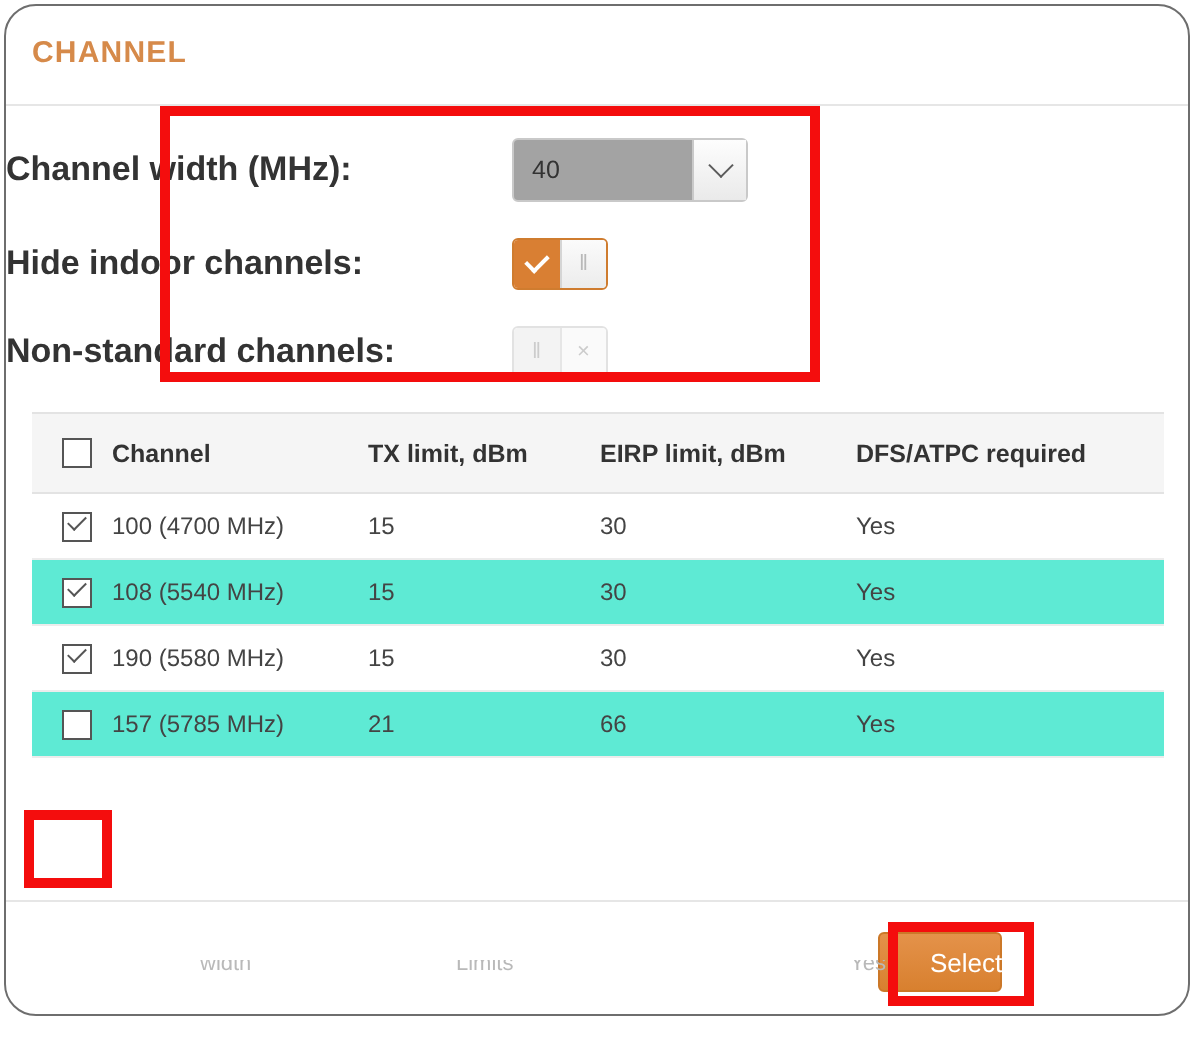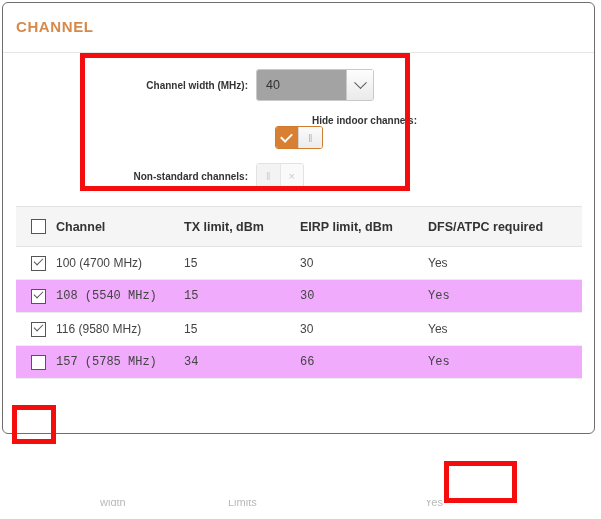--- a/index.html
+++ b/index.html
@@ -14,24 +14,24 @@
     overflow: hidden;
     position: relative;
   }
 
   
   .dialog {
     position: absolute;
     left: 2px;
     top: 2px;
     width: 593px;
-    height: 432px;
+    height: 506px;
     background: #ffffff;
     border: 1px solid #6e6e6e;
-    border-radius: 6px;
+    border-radius: 16px;
     box-sizing: border-box;
     overflow: hidden;
   }
 
   .dialog-header {
     height: 50px;
     border-bottom: 1px solid #e6e6e6;
     box-sizing: border-box;
     position: relative;
   }
@@ -52,29 +52,28 @@
   }
   .form-row {
     position: absolute;
     left: 0;
     width: 100%;
     height: 34px;
     display: flex;
     align-items: center;
   }
   .form-row.r1 { top: 15px; }
-  .form-row.r2 { top: 62px; flex-direction: column; }
+  .form-row.r2 { top: 62px; }
   .form-row.r3 { top: 106px; }
 
   .form-label {
     width: 253px;
-    text-align: right;
     padding-right: 8px;
     box-sizing: border-box;
-    font-size: 10px;
+    font-size: 17px;
     font-weight: bold;
     color: #333333;
   }
 
   
   .select-wrap {
     position: relative;
     width: 118px;
     height: 32px;
     border: 1px solid #c9c9c9;
@@ -186,21 +185,21 @@
     box-sizing: border-box;
   }
   table.chan td {
     height: 33px;
     font-size: 12px;
     color: #444444;
     border-bottom: 1px solid #ececec;
     padding: 0;
     box-sizing: border-box;
   }
-  tr.alt td { background: #f0abfc; font-family: Liberation Mono, monospace; }
+  tr.alt td { background: #5eead4; }
 
   .col-cb   { width: 40px; }
   .col-ch   { width: 128px; }
   .col-tx   { width: 116px; }
   .col-eirp { width: 128px; }
   .col-dfs  { width: auto; }
 
   .cellpad { padding-left: 4px; }
 
   .cb {
@@ -271,21 +270,21 @@
     z-index: 40;
   }
   .anno-form   { left: 80px;  top: 53px;  width: 330px; height: 138px; }
   .anno-cb     { left: 12px;  top: 405px; width: 44px;  height: 39px; }
   .anno-select { left: 444px; top: 461px; width: 73px;  height: 42px; }
 
   
   .bg-ghost {
     position: absolute;
     left: 0;
-    top: 500px;
+    top: 480px;
     width: 601px;
     height: 9px;
     overflow: hidden;
     color: #b9b9b9;
     font-size: 11px;
     z-index: 1;
   }
   .bg-ghost span { position: absolute; top: -4px; }
   .g1 { left: 100px; }
   .g2 { left: 228px; }
@@ -368,31 +367,31 @@
             </td>
           <td class="cellpad">108 (5540 MHz)</td>
           <td class="cellpad">15</td>
           <td class="cellpad">30</td>
           <td class="cellpad">Yes</td>
         </tr>
         <tr>
           <td>
               <div class="cb checked"></div>
             </td>
-          <td class="cellpad">116 (9580 MHz)</td>
+          <td class="cellpad">190 (5580 MHz)</td>
           <td class="cellpad">15</td>
           <td class="cellpad">30</td>
           <td class="cellpad">Yes</td>
         </tr>
         <tr class="alt">
           <td>
               <div class="cb"></div>
             </td>
           <td class="cellpad">157 (5785 MHz)</td>
-          <td class="cellpad">34</td>
+          <td class="cellpad">21</td>
           <td class="cellpad">66</td>
           <td class="cellpad">Yes</td>
         </tr>
       </tbody>
     </table>
   </div>
 
   <div class="footer">
     <div class="btn btn-select">Select</div>
   </div>

